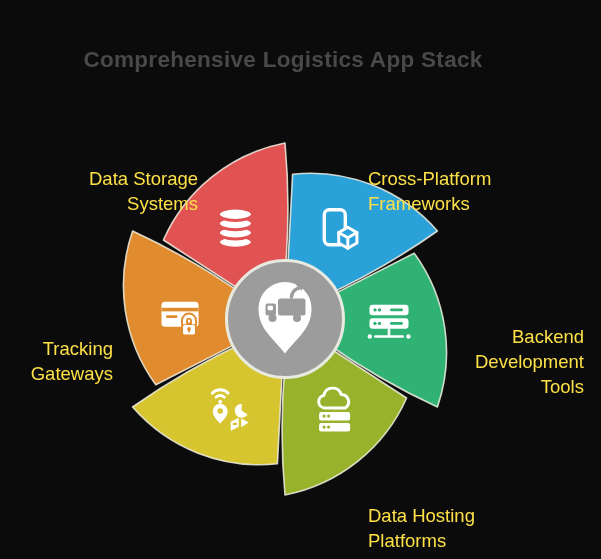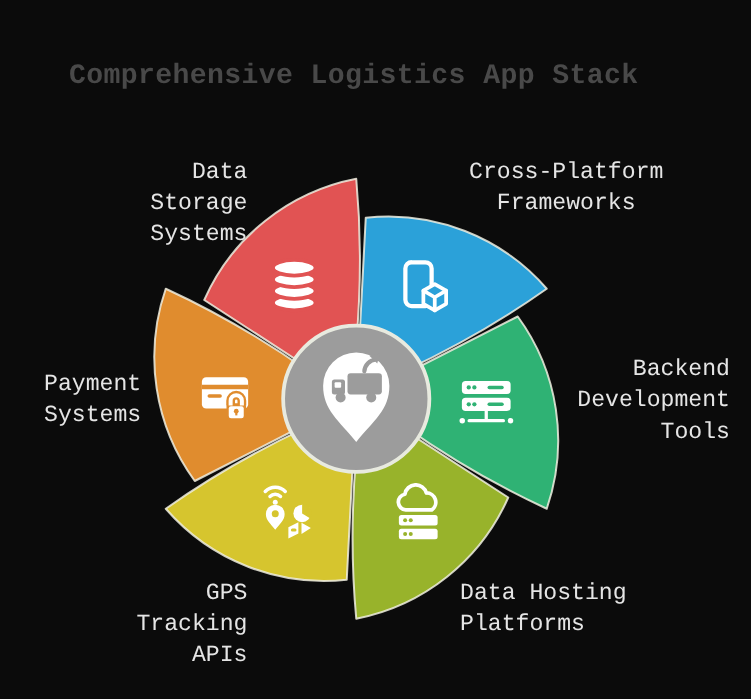--- a/index.html
+++ b/index.html
@@ -1,32 +1,32 @@
 <!DOCTYPE html>
 <html><head>
 <meta charset="utf-8">
 <style>
   html,body{margin:0;padding:0;background:#0b0b0b;}
   .stage{
     position:relative;width:601px;height:559px;overflow:hidden;
     background:#0b0b0b;
-    font-family:Liberation Mono, monospace;
+    font-family:Liberation Sans, sans-serif;
   }
   .title{
     position:absolute;left:0;top:47px;width:566px;
     text-align:center;font-size:22.5px;font-weight:bold;
     letter-spacing:.3px;color:#494949;
   }
   #wheel{position:absolute;left:0;top:0;}
   .seg-label{
     position:absolute;font-size:18.5px;line-height:25px;
-    color:#e5e5e5;font-weight:400;
+    color:#fde047;font-weight:400;margin-top:41px;
   }
   .lbl-0{left:68px;top:125px;width:130px;text-align:right;}
-  .lbl-1{left:368px;top:125px;width:170px;text-align:center;}
+  .lbl-1{left:368px;top:125px;width:170px;text-align:left;}
   .lbl-2{left:454px;top:283px;width:130px;text-align:right;}
   .lbl-3{left:368px;top:462px;width:170px;text-align:left;}
   .lbl-4{left:68px;top:462px;width:130px;text-align:right;}
   .lbl-5{left:3px;top:295px;width:110px;text-align:right;}
 </style>
 </head>
 <body>
 
 <div class="stage">
 
@@ -144,15 +144,14 @@
           <path d="M295.5 284.5 L303.8 283 L301.8 290.8 Z" fill="var(--hub)"></path>
         </g>
       </g>
     </g>
   </svg>
 
   <div class="seg-label lbl-0">Data Storage Systems</div>
   <div class="seg-label lbl-1">Cross-Platform Frameworks</div>
   <div class="seg-label lbl-2">Backend Development Tools</div>
   <div class="seg-label lbl-3">Data Hosting Platforms</div>
-  <div class="seg-label lbl-4">GPS Tracking APIs</div>
-  <div class="seg-label lbl-5">Payment Systems</div>
+  <div class="seg-label lbl-5">Tracking Gateways</div>
 </div>
 
 </body></html>

